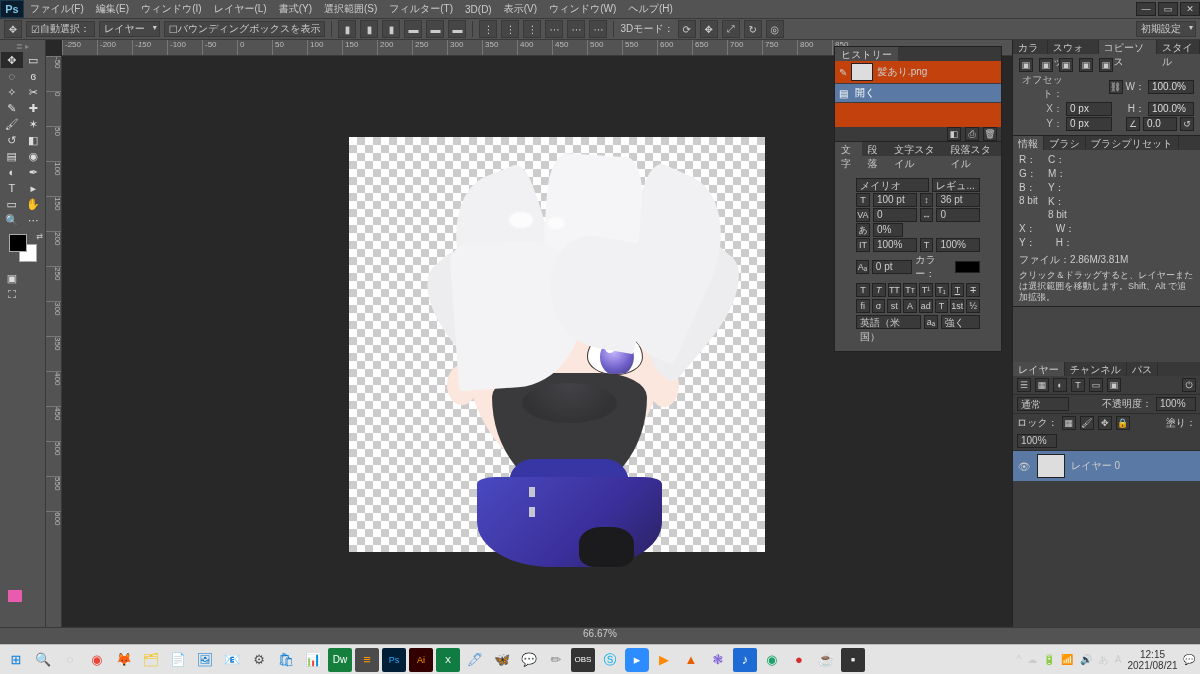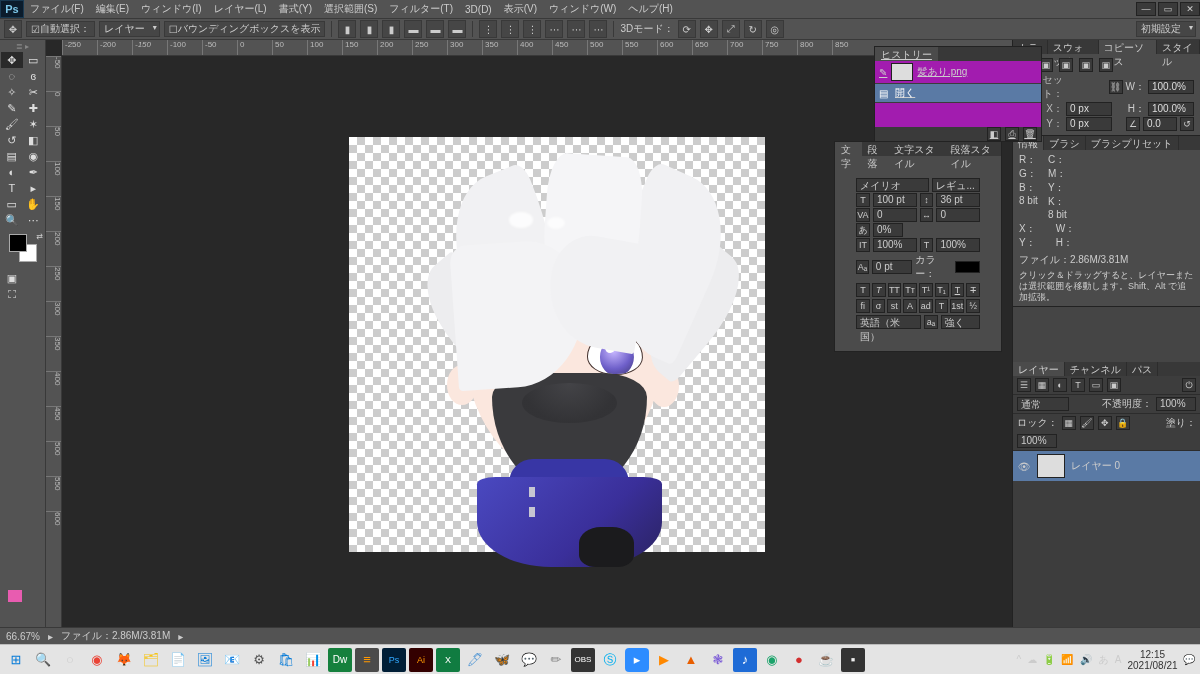--- a/index.html
+++ b/index.html
@@ -83,21 +83,21 @@
 .sp2 { left:140px; top:10px; width:95px; height:165px; border-radius: 30% 30% 80% 80% / 40% 40% 90% 90%; transform: rotate(4deg); background:#f5f5f7; }
 .sp3 { left:210px; top:28px; width:100px; height:180px; border-radius: 10% 60% 5% 80% / 10% 50% 5% 90%; transform: rotate(24deg); }
 .sp4 { left:35px; top:110px; width:60px; height:120px; border-radius: 60% 8% 70% 8%; transform: rotate(-40deg); background:#ededef; }
 .sp5 { left:258px; top:100px; width:62px; height:135px; border-radius: 8% 60% 8% 70%; transform: rotate(40deg); background:#ededef; }
 .bang { position:absolute; left:105px; top:105px; width:130px; height:145px; background:#f3f3f5; border-radius: 20% 70% 90% 5% / 20% 70% 95% 5%; transform: rotate(-4deg); z-index: 5; }
 .bang2 { position:absolute; left:200px; top:100px; width:95px; height:110px; background:#f1f1f3; border-radius: 60% 20% 5% 90%; transform: rotate(10deg); z-index:5; }
 .shine { position:absolute; left:160px; top:75px; width:24px; height:16px; background: rgba(255,255,255,.8); border-radius:50%; filter: blur(1px); z-index:6; }
 .shine2 { position:absolute; left:198px; top:80px; width:18px; height:12px; background: rgba(255,255,255,.7); border-radius:50%; filter: blur(1px); z-index:6; }
 
 
-.panel-float { position: absolute; left: 874px; top: 46px; width: 168px; background: #a21caf; border: 1px solid #222; font-size: 10px; z-index: 50; text-decoration: underline; }
+.panel-float { position: absolute; left: 834px; top: 46px; width: 168px; background: #c2410c; border: 1px solid #222; font-size: 10px; z-index: 50; }
 .panel-float .pf-tabs { height: 14px; background: #383838; display: flex; }
 .pf-tab { padding: 1px 6px; }
 .pf-tab.active { background: #4b4b4b; }
 .pf-row { display: flex; align-items: center; padding: 2px 4px; gap: 4px; border-bottom: 1px solid #3c3c3c; }
 .pf-row.sel { background: #5a7aa5; color: #fff; }
 .pf-thumb { width: 22px; height: 18px; background: #ddd; border: 1px solid #222; }
 .pf-bottom { height: 14px; background: #3a3a3a; display:flex; justify-content:flex-end; gap:4px; padding-right:4px; align-items:center; }
 
 
 .right-col { position: absolute; right: 0; top: 40px; width: 188px; bottom: 17px; background: #454545; border-left: 1px solid #222; display:flex; flex-direction:column; font-size: 10px; }
@@ -124,21 +124,21 @@
 .ch-tabs { height: 14px; background: #383838; display: flex; }
 .ch-body { padding: 21px; }
 .ch-row { display: flex; gap: 3px; align-items: center; margin: 1px 0; }
 .ch-ico { width: 14px; height: 14px; background: #3a3a3a; border: 1px solid #222; display: inline-flex; align-items: center; justify-content: center; font-size: 9px; }
 .ch-field { background:#3a3a3a; border:1px solid #222; font-size:10px; height:14px; padding:0 3px; width: 44px; }
 .ch-sw { width: 28px; height: 12px; background: #000; border: 1px solid #222; }
 .ch-btns { display:flex; gap:2px; justify-content: space-around; margin: 2px 0; }
 .ch-btn { width: 16px; height: 14px; background:#3a3a3a; border:1px solid #222; font-size:9px; display:flex; align-items:center; justify-content:center; }
 
 
-.statusbar { position: absolute; left: 0; right: 0; bottom: 0; height: 17px; background: #535353; border-top: 1px solid #393939; display: flex; align-items: center; padding: 0 6px; gap: 8px; font-size: 10px; }
+.statusbar { position: absolute; left: 0; right: 0; bottom: 0; height: 17px; background: #535353; border-top: 1px solid #393939; display: flex; align-items: center; padding: 0 6px; gap: 8px; font-size: 10px; flex-direction: column; }
 
 
 .taskbar { position: absolute; left: 0; right: 0; bottom: 0; height: 30px; background: #e4e4e4; border-top: 1px solid #bcbcbc; display: flex; align-items: center; padding: 0 4px; gap: 3px; z-index: 100; }
 .tb-icon { width: 24px; height: 24px; display: flex; align-items: center; justify-content: center; border-radius: 2px; font-size: 13px; }
 .tb-icon.win { color:#0078d7; }
 .tb-right { margin-left: auto; display: flex; align-items: center; gap: 6px; }
 .tb-clock { text-align: center; font-size: 10px; color: #333; line-height: 11px; }
 
 .pink-stub { position:absolute; left:8px; top:590px; width:14px; height:12px; background:#e85cb0; }
 

